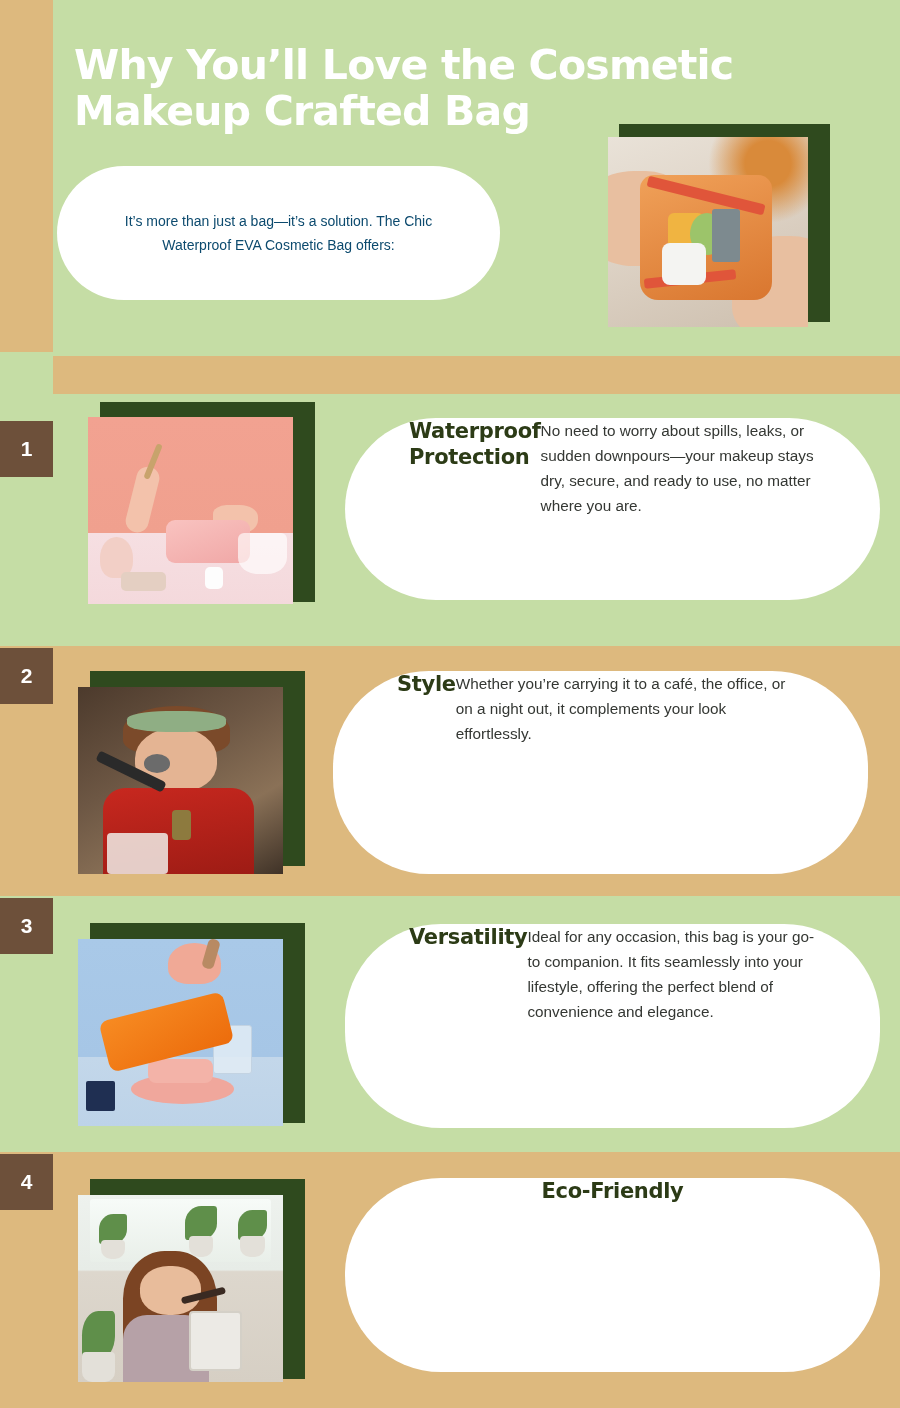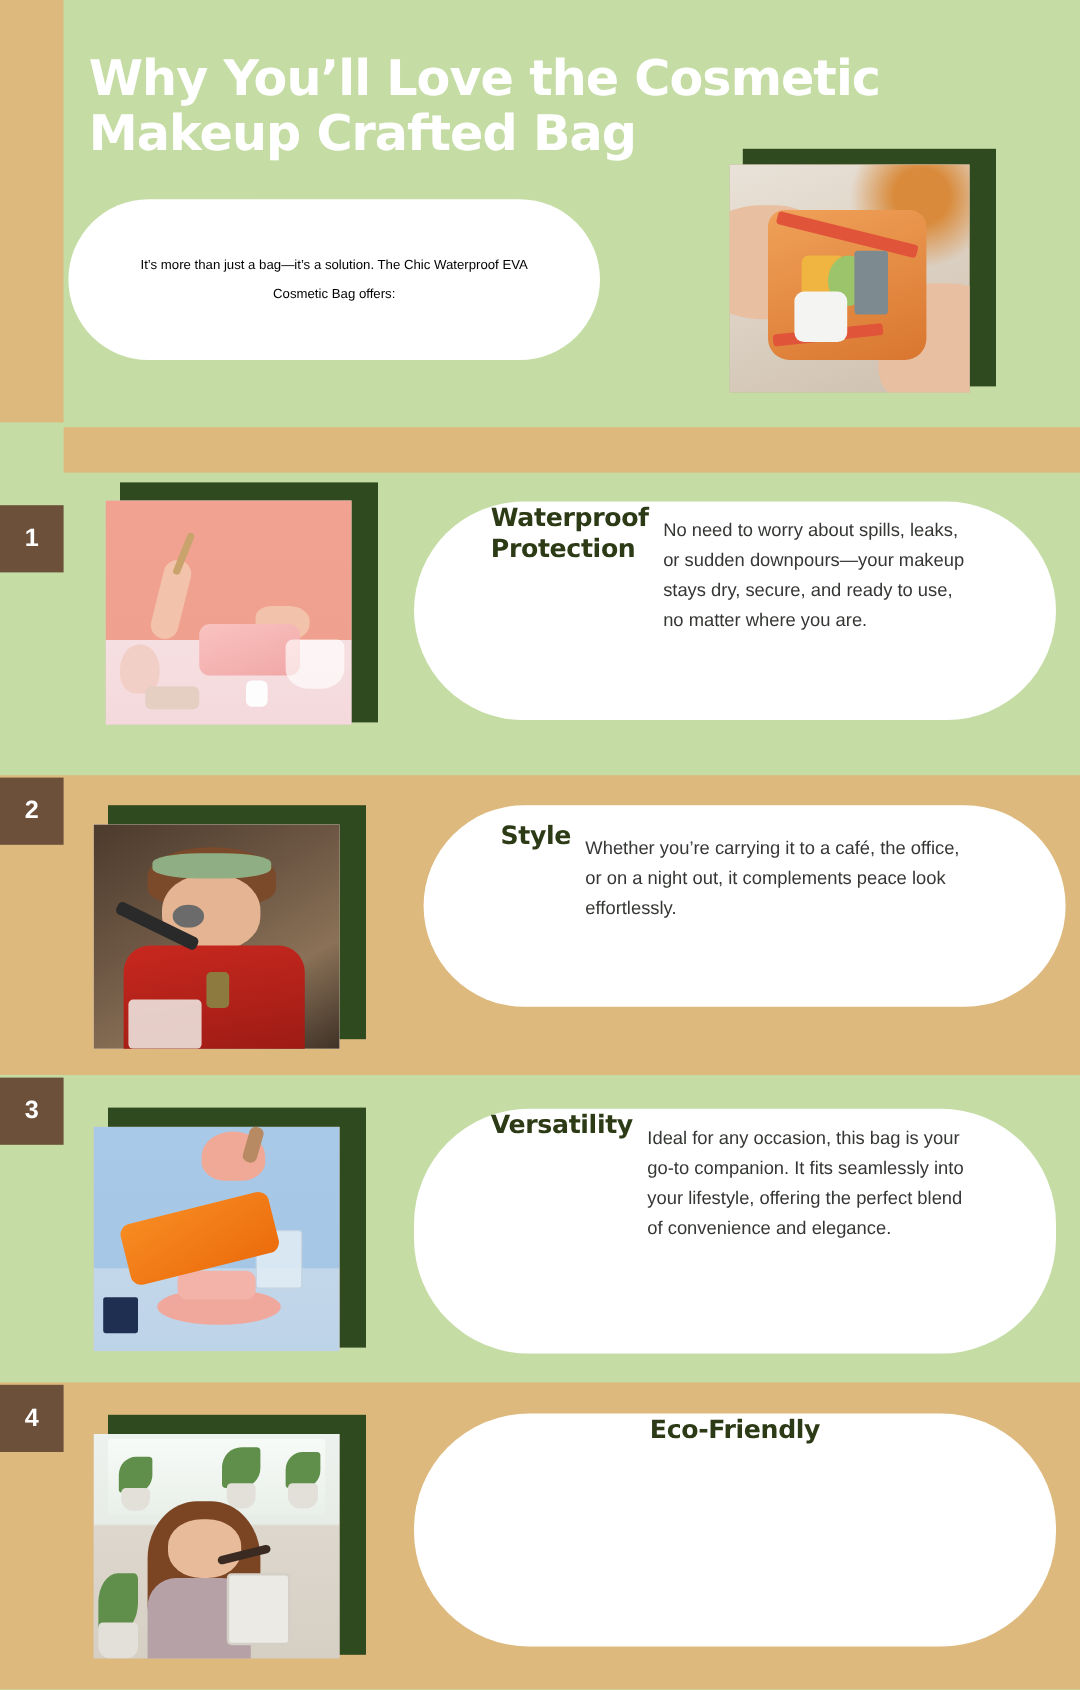--- a/index.html
+++ b/index.html
@@ -24,21 +24,21 @@
     line-height:46px;
     letter-spacing:-0.8px;
   }
   .intro-pill{
     position:absolute;left:57px;top:166px;width:443px;height:134px;
     background:#ffffff;border-radius:70px;
     display:flex;align-items:center;justify-content:center;
     box-sizing:border-box;padding:0 44px;
   }
   .intro-pill p{
-    margin:0;color:#000000;font-size:11px;line-height:24px;text-align:center;
+    margin:0;color:#0c4a6e;font-size:14px;line-height:24px;text-align:center;
     font-family:"Liberation Sans",sans-serif;
   }
 
   
   .hero-frame{position:absolute;left:619px;top:124px;width:211px;height:198px;background:#2f4a1e;}
   .hero-photo{position:absolute;left:608px;top:137px;width:200px;height:190px;overflow:hidden;background:#cbb39c;}
 
   
   .band{position:absolute;left:53px;top:356px;width:847px;height:38px;background:#ddb97e;}
 
@@ -65,21 +65,21 @@
   .card h3{
     margin:0 0 10px 0;
     font-family:"DejaVu Sans","Liberation Sans",sans-serif;
     font-weight:bold;
     font-size:21px;
     line-height:26px;
     color:#2c3b16;
     letter-spacing:-0.3px;
   }
   .card p{
-    margin:12px;font-size:15.3px;line-height:25px;color:#343733;
+    margin:0;font-size:15.3px;line-height:25px;color:#343733;
     font-family:"Liberation Sans",sans-serif;
   }
 
   
   .scene{position:absolute;inset:0;}
 
   
   .hero-bg{position:absolute;inset:0;background:
       radial-gradient(circle at 80% 14%, #d98a3a 0 10%, rgba(217,138,58,0) 26%),
       linear-gradient(160deg,#e9e2d8 0%,#ded3c6 45%,#cdbfae 100%);}
@@ -193,23 +193,23 @@
         <div class="s2-face"></div>
         <div class="s2-band"></div>
         <div class="s2-top"></div>
         <div class="s2-brush"></div>
         <div class="s1-obj" style="left:32%;top:36%;width:13%;height:10%;background:#6b6b6b;border-radius:50%;"></div>
         <div class="s1-obj" style="left:14%;top:78%;width:30%;height:22%;background:rgba(240,236,232,.85);border-radius:4px;"></div>
         <div class="s1-obj" style="left:46%;top:66%;width:9%;height:16%;background:#8d7a3e;border-radius:4px;"></div>
       </div>
     </div>
 
-    <div class="card" style="left:353px;top:25px;width:535px;height:168px;padding:12px 64px;">
+    <div class="card" style="left:333px;top:25px;width:535px;height:203px;padding:0 64px;">
       <h3>Style</h3>
-      <p>Whether you’re carrying it to a café, the office, or on a night out, it complements peace look effortlessly.</p>
+      <p>Whether you’re carrying it to a café, the office, or on a night out, it complements your look effortlessly.</p>
     </div>
   </div>
 
   <div class="row green" style="top:896px;height:256px;">
     <div class="badge" style="top:2px;">
       <span>3</span>
     </div>
 
     <div class="shot-frame" style="left:90px;top:27px;width:215px;height:200px;"></div>
     <div class="shot" style="left:78px;top:43px;width:205px;height:187px;">

